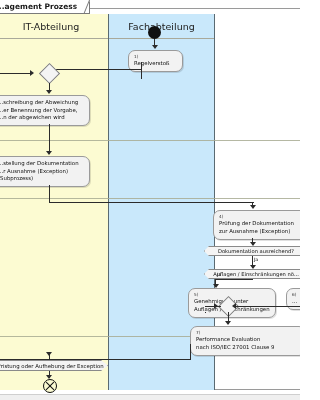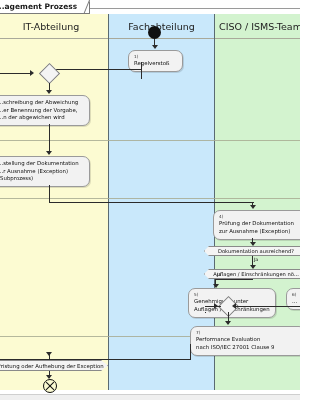--- a/index.html
+++ b/index.html
@@ -90,24 +90,20 @@
   <div class="lane lane-it">
     <div class="lane-hdr">IT-Abteilung</div>
     <div class="lane-hdr-line"></div>
   </div>
 
   <div class="lane lane-fa">
     <div class="lane-hdr">Fachabteilung</div>
     <div class="lane-hdr-line"></div>
   </div>
 
-  <div class="lane lane-ciso">
-    <div class="lane-hdr">CISO / ISMS-Team</div>
-    <div class="lane-hdr-line"></div>
-  </div>
 
   <div class="hsep" style="top:140px;"></div>
   <div class="hsep" style="top:198px;"></div>
   <div class="hsep" style="top:336px;"></div>
 
   <div class="start" style="left:148px;top:26px;"></div>
   <div class="ln lnv" style="left:154px;top:39px;height:8px;"></div>
   <div class="arw arw-d" style="left:151.5px;top:45px;"></div>
 
   <div class="act" style="left:128px;top:50px;width:55px;">

